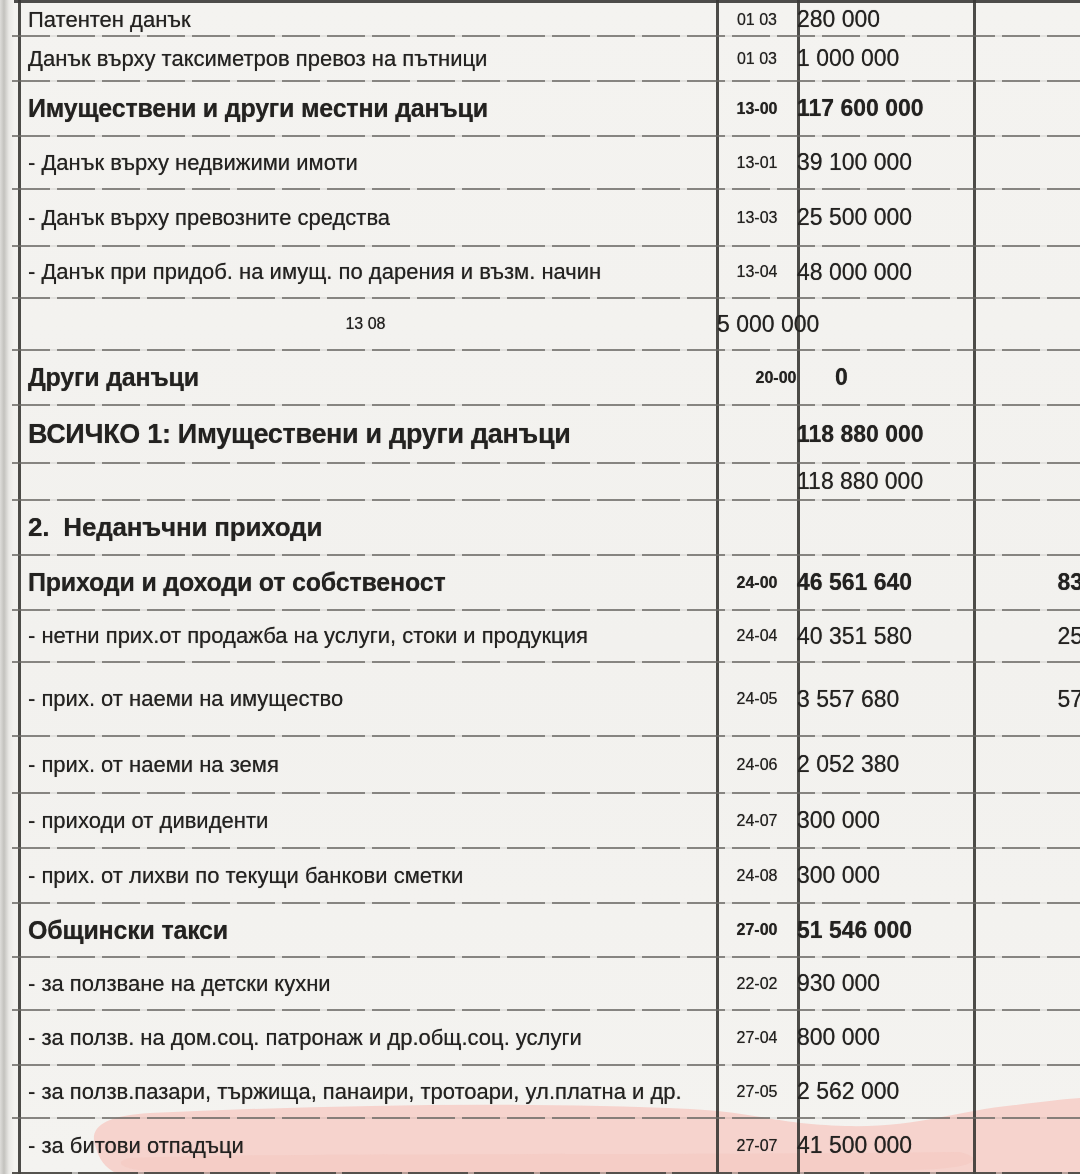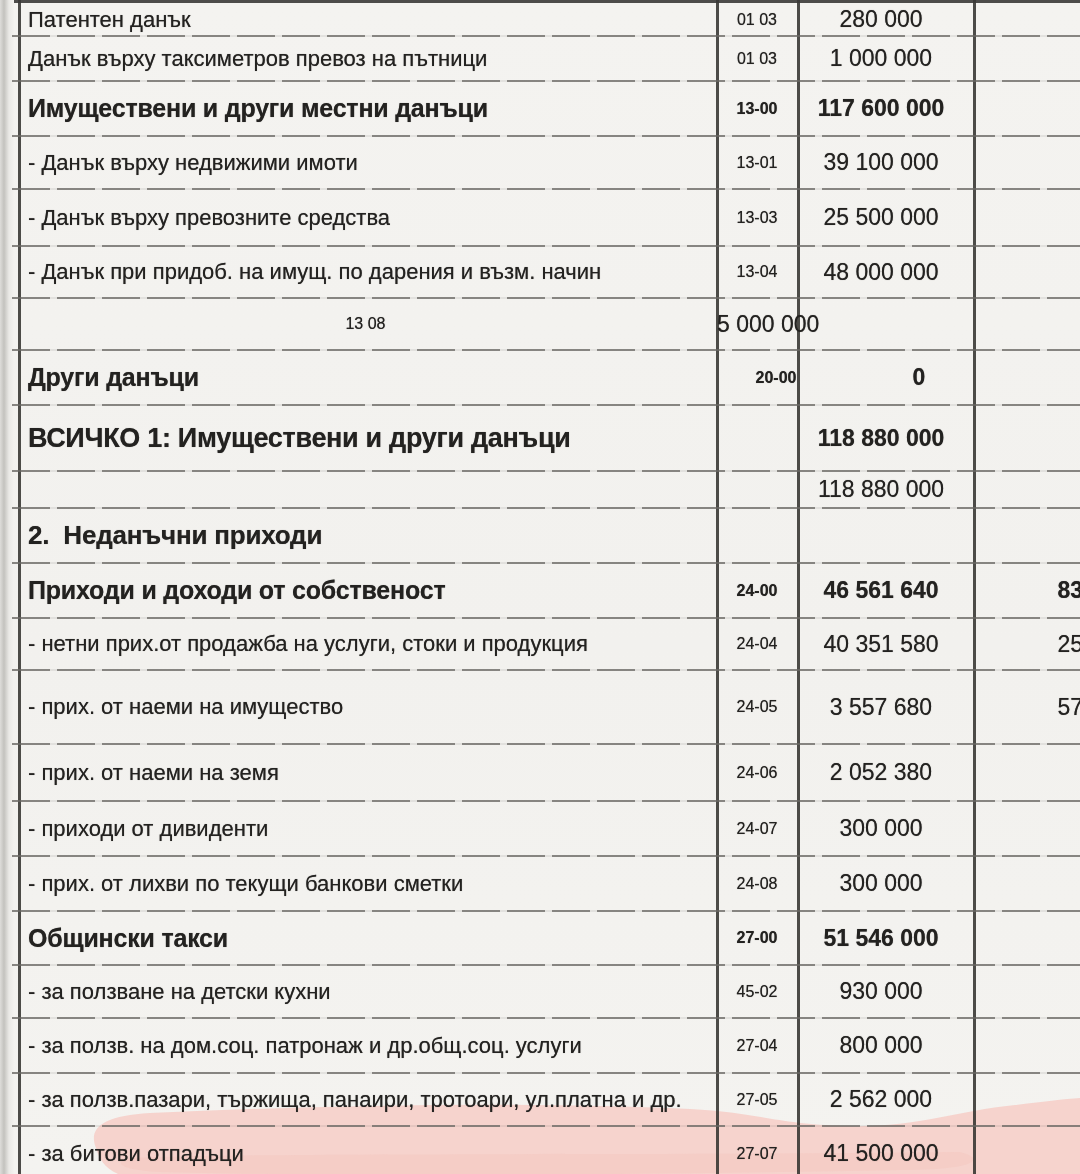--- a/index.html
+++ b/index.html
@@ -23,21 +23,21 @@
   .row::after{
     content:"";position:absolute;left:-2px;right:0;bottom:-1px;height:2px;
     background:repeating-linear-gradient(90deg,rgba(104,102,98,.78) 0 38px,rgba(104,102,98,.12) 38px 45px);
   }
   .row:last-child::after{
     height:3px;bottom:-2px;
     background:repeating-linear-gradient(90deg,rgba(72,70,66,.92) 0 60px,rgba(72,70,66,.35) 60px 66px);
   }
   .c-label{padding-left:14px;font-size:22px;white-space:pre;overflow:hidden;}
   .c-code{text-align:center;font-size:16px;white-space:pre;}
-  .c-amount{text-align:center;padding-right:8px;font-size:23px;white-space:pre;}
+  .c-amount{text-align:left;padding-right:8px;font-size:23px;white-space:pre;}
   .c-extra{text-align:right;margin-right:-3px;font-size:23px;white-space:pre;}
   .row.bold .c-label{font-size:25px;font-weight:bold;letter-spacing:-.2px;}
   .row.bold .c-code,.row.bold .c-amount,.row.bold .c-extra{font-weight:bold;}
   .row.total .c-label{font-size:27px;font-weight:bold;letter-spacing:-.3px;}
   .row.total .c-amount,.row.total .c-code{font-weight:bold;}
   .row.section .c-label{font-size:26px;font-weight:bold;letter-spacing:-.2px;}
 </style>
 </head>
 <body>
 
@@ -109,21 +109,21 @@
         <span class="c-code">13 08</span>
         <span class="c-amount">5 000 000</span>
         <span class="c-extra"></span>
       </div>
       <div class="row bold" style="height: 55px; gap: 19px;">
         <span class="c-label">Други данъци</span>
         <span class="c-code">20-00</span>
         <span class="c-amount">0</span>
         <span class="c-extra"></span>
       </div>
-      <div class="row total" style="height: 66px;">
+      <div class="row total" style="height: 58px;">
         <span class="c-label">ВСИЧКО 1: Имуществени и други данъци</span>
         <span class="c-code"></span>
         <span class="c-amount">118 880 000</span>
         <span class="c-extra"></span>
       </div>
       <div class="row regular" style="height: 37px;">
         <span class="c-label"></span>
         <span class="c-code"></span>
         <span class="c-amount">118 880 000</span>
         <span class="c-extra"></span>
@@ -171,21 +171,21 @@
         <span class="c-extra"></span>
       </div>
       <div class="row bold" style="height: 54px;">
         <span class="c-label">Общински такси</span>
         <span class="c-code">27-00</span>
         <span class="c-amount">51 546 000</span>
         <span class="c-extra"></span>
       </div>
       <div class="row regular" style="height: 53px;">
         <span class="c-label">- за ползване на детски кухни</span>
-        <span class="c-code">45-02</span>
+        <span class="c-code">22-02</span>
         <span class="c-amount">930 000</span>
         <span class="c-extra"></span>
       </div>
       <div class="row regular" style="height: 55px;">
         <span class="c-label">- за ползв. на дом.соц. патронаж и др.общ.соц. услуги</span>
         <span class="c-code">27-04</span>
         <span class="c-amount">800 000</span>
         <span class="c-extra"></span>
       </div>
       <div class="row regular" style="height: 53px;">

